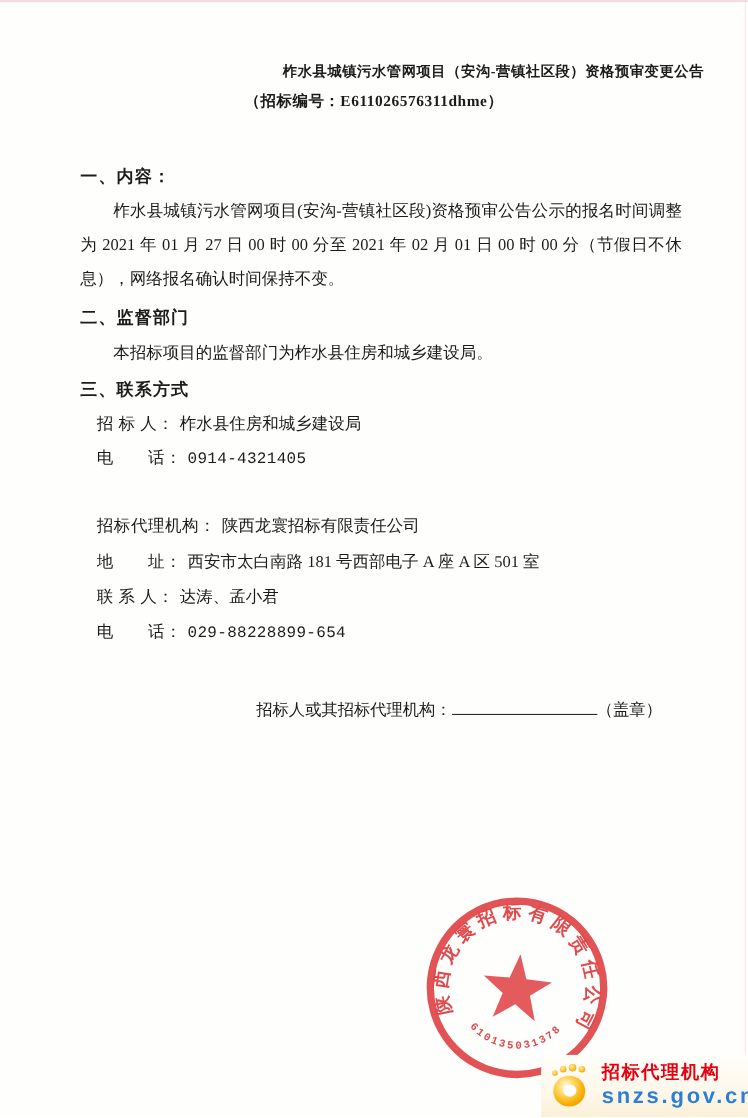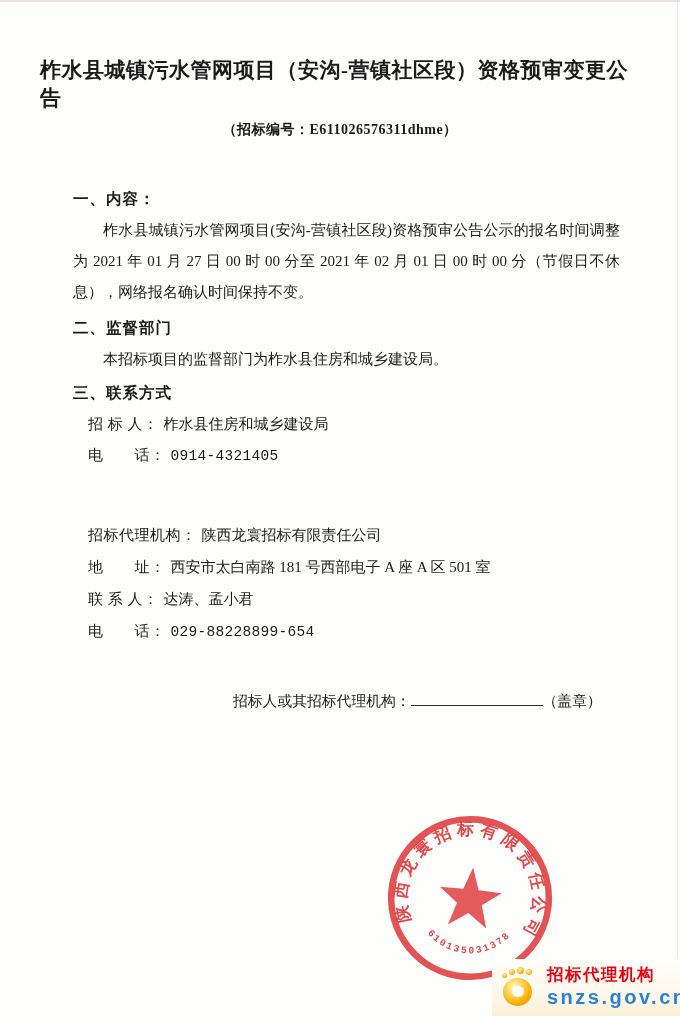--- a/index.html
+++ b/index.html
@@ -4,34 +4,34 @@
 <style>
   html,body { margin:0; padding:0; background:#ffffff; }
   .page {
     position:relative; width:680px; height:1016px; background:#fefefdf2;
     background:#fefefd; overflow:hidden;
     font-family:"Liberation Serif","DejaVu Serif",serif; color:#1b1b1b;
   }
   .scan-line-top { position:absolute; top:0; left:0; right:0; height:2px; background:rgba(224,176,176,.4); }
   .scan-line-right { position:absolute; top:0; bottom:0; right:2px; width:1px; background:rgba(232,196,196,.35); }
 
-  .doc-title { margin:56px 40px 0; text-align:left; font-size:21px; font-weight:bold; letter-spacing:.5px; }
+  .doc-title { margin:56px 40px 0; text-align:right; font-size:13px; font-weight:bold; letter-spacing:.5px; }
   .doc-subtitle { margin-top:9px; text-align:center; font-size:14px; font-weight:bold; letter-spacing:.5px; }
 
   .content { margin:0 60px 0 73px; }
   .sec-heading { font-size:15.5px; font-weight:bold; letter-spacing:1px; line-height:22px; }
   .h1 { margin-top:49px; }
   .h2 { margin-top:9px; }
   .h3 { margin-top:7px; }
   .body-par { margin:5px 0 0 0; font-size:15px; line-height:31px; text-align:justify; text-indent:2em; }
   .single-par { margin:5px 0 0 0; font-size:15px; line-height:31px; text-indent:2em; }
 
   .rows { margin-top:5px; }
   .row { font-size:15px; line-height:31px; margin-left:15px; white-space:nowrap; }
-  .rows-agency { margin-top:47px; }
+  .rows-agency { margin-top:29px; }
   .rows-agency .row { line-height:32px; }
   .row .lbl { letter-spacing:.5px; }
   .row .val { margin-left:5px;text-align:center; }
   .row .val.mono { font-family:"Liberation Mono","DejaVu Sans Mono",monospace; font-size:14.5px; letter-spacing:.3px; }
 
   .sig-line { font-size:14.8px; white-space:nowrap; }
   .sig1 { margin:63px 0 0 20px; }
   .sig2 { margin:41px 0 0 160px; }
   .sig-underline { display:inline-block; vertical-align:baseline; border-bottom:1.6px solid #2b2b2b; height:16px; position:relative; }
   .sig-underline.u1 { width:96px; }

